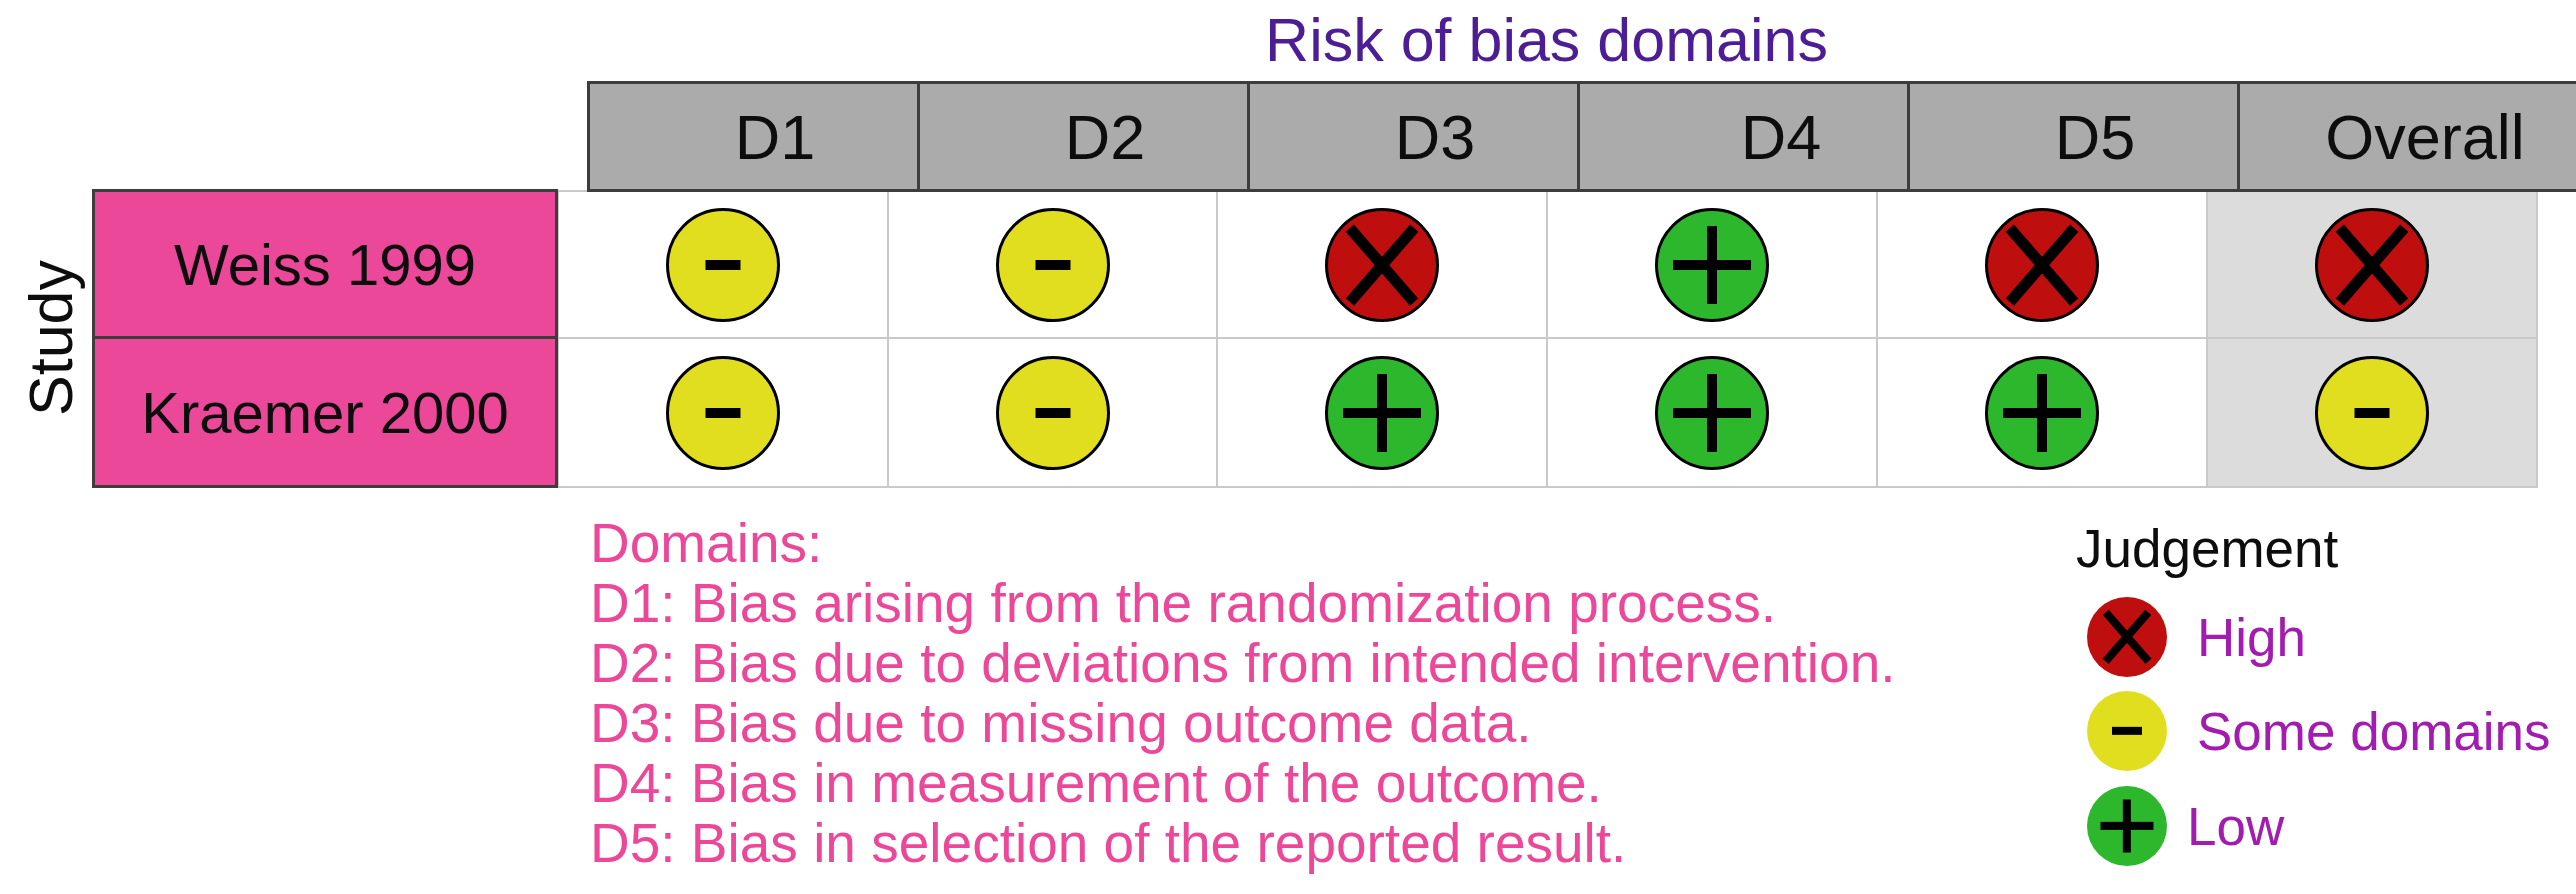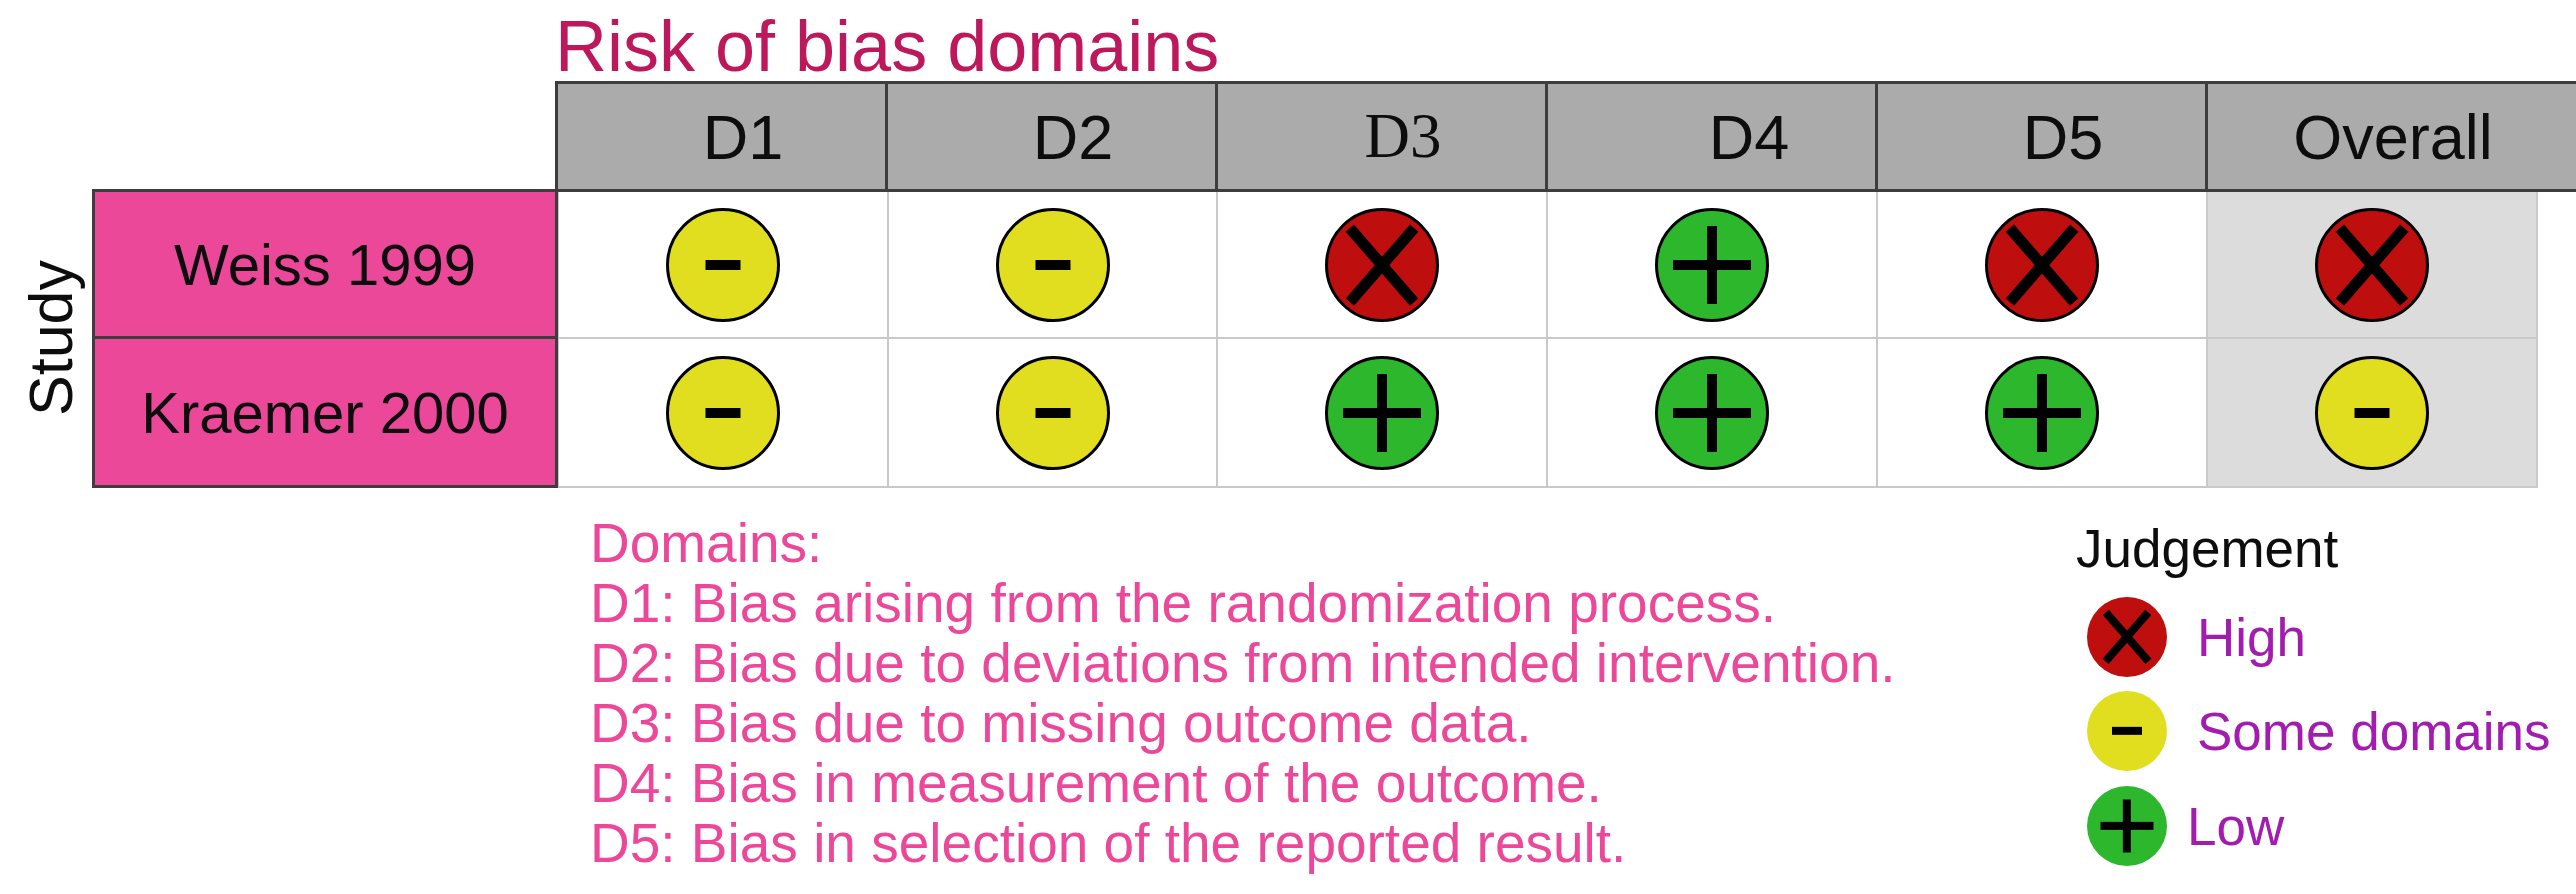--- a/index.html
+++ b/index.html
@@ -6,33 +6,33 @@
   #canvas{
     position:relative;
     width:2576px;height:895px;
     background:#ffffff;
     font-family:"Liberation Sans","DejaVu Sans",sans-serif;
     color:#000;
     overflow:hidden;
   }
   .title{
     position:absolute;left:555px;top:10px;width:1983px;
-    font-size:72px;line-height:1.0;color:#be185d;
+    text-align:center;font-size:61px;line-height:1.0;color:#4c1d95;
     white-space:nowrap;
   }
   .y-axis-label{
     position:absolute;left:51px;top:338px;
     transform:translate(-50%,-50%) rotate(-90deg);
     font-size:61px;white-space:nowrap;color:#0d0d0d;
   }
   .hdr-cell{
     position:absolute;top:81px;width:376px;height:111px;
     box-sizing:border-box;background:#ABABAB;border:3.3px solid #3D3D3D;
     display:flex;align-items:center;justify-content:center;
-    font-size:63px;color:#0d0d0d;z-index:3;
+    font-size:63px;color:#0d0d0d;z-index:3;margin-left:32px;
   }
   .study-cell{
     position:absolute;left:92px;width:466px;
     box-sizing:border-box;background:#ec4899;border:3.3px solid #3D3D3D;
     display:flex;align-items:center;justify-content:center;
     font-size:58px;color:#0d0d0d;z-index:3;white-space:nowrap;
   }
   .data-cell{
     position:absolute;width:332px;
     box-sizing:border-box;background:#ffffff;border:2.5px solid #C9C9C9;
@@ -75,21 +75,21 @@
   }
   .legend-item{
     position:absolute;left:2087px;height:80px;
     display:flex;align-items:center;gap:30px;
   }
   .legend-item .label{font-size:53px;color:#a21caf;white-space:nowrap;}
   .li-0{top:597px;} .li-1{top:691px;} .li-2{top:786px;gap:20px;}
   
   .c0{left:557px;} .c1{left:887px;} .c2{left:1216px;}
   .c3{left:1546px;} .c4{left:1876px;} .c5{left:2206px;}
-  .h0{left:555px;} .h1{left:885px;} .h2{left:1215px;font-family:Liberation Serif, serif;}
+  .h0{left:555px;} .h1{left:885px;} .h2{left:1215px;}
   .h3{left:1545px;padding-left:32px;} .h4{left:1875px;} .h5{left:2205px;}
   .r0{top:190px;height:149px;} .r1{top:337px;height:151px;}
   .s0{top:189px;height:151px;} .s1{top:336px;height:152px;}
 </style>
 </head>
 <body>
 
 <div id="canvas">
 
   <div class="title">Risk of bias domains</div>

